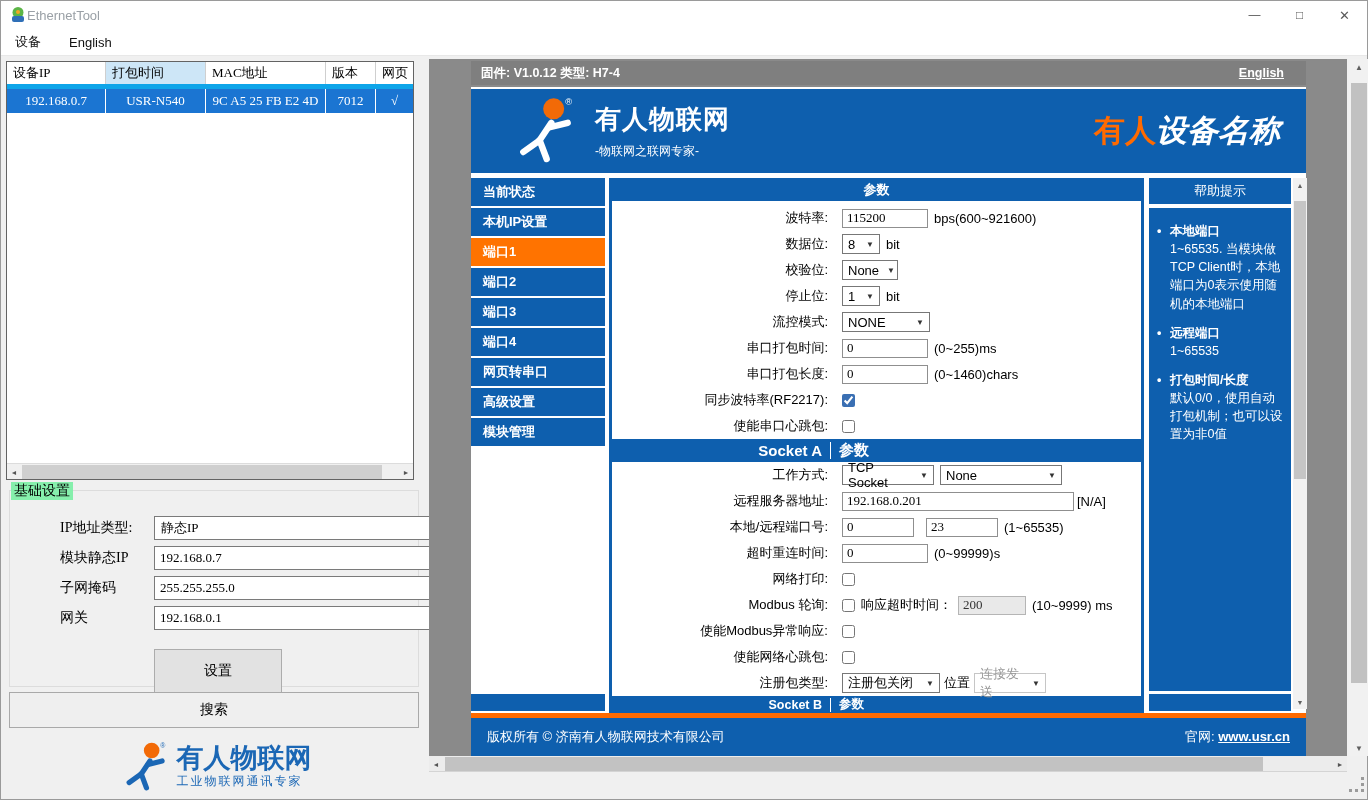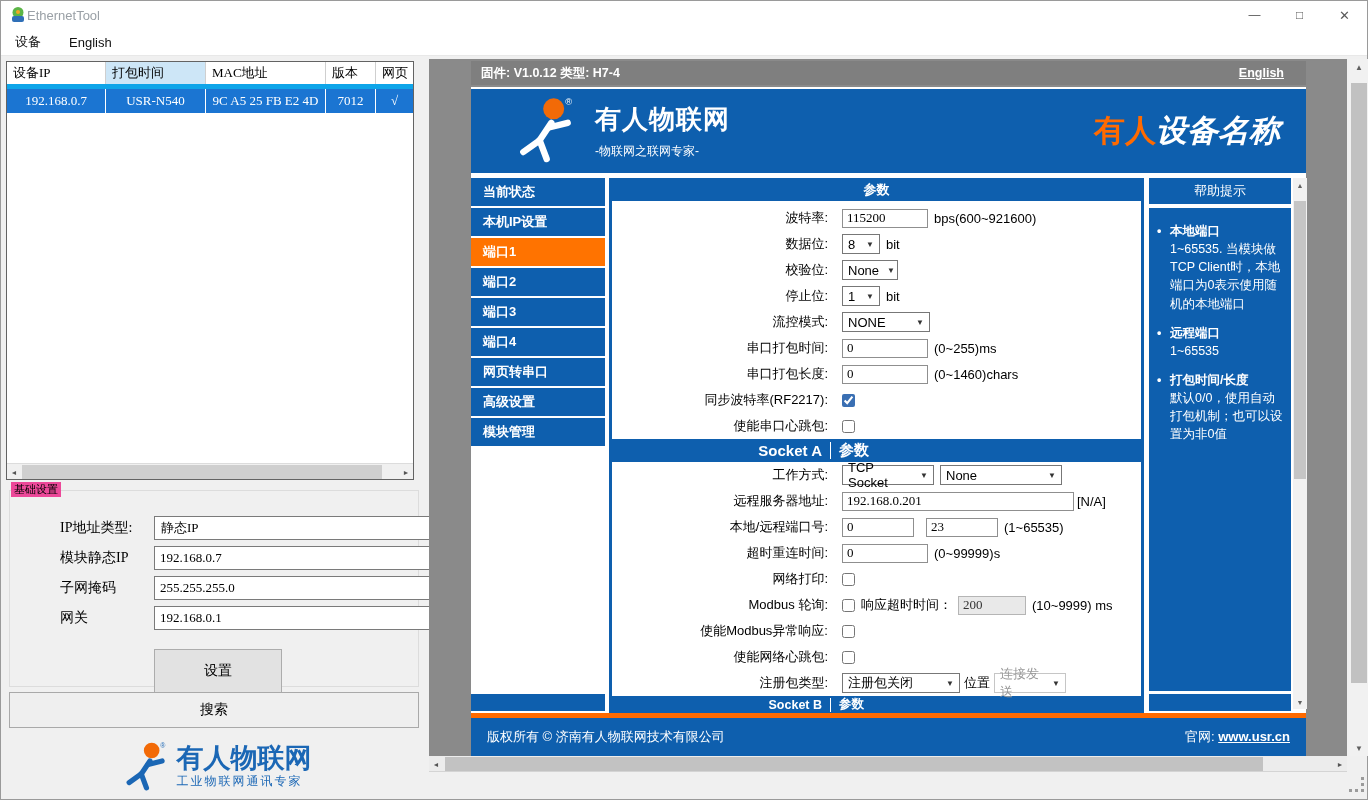--- a/index.html
+++ b/index.html
@@ -30,21 +30,21 @@
   .th.hl{background:var(--hdrblue)}
   .trow{display:flex;height:24px;background:var(--selblue);color:#fff;font-family:"Liberation Serif","DejaVu Serif",serif;font-size:13px}
   .td{display:flex;align-items:center;justify-content:center;border-right:1px solid #fff}
   .c1{width:99px}.c2{width:100px}.c3{width:120px}.c4{width:50px}.c5{width:37px;border-right:none}
   .tscroll{position:absolute;left:0;right:0;bottom:0;height:16px;background:#f0f0f0;border-top:1px solid #dcdcdc}
   .tscroll .sarrow{position:absolute;top:0;width:14px;height:16px;display:flex;align-items:center;justify-content:center;font-size:7px;color:#555}
   .tscroll .thumb{position:absolute;left:15px;top:1px;width:360px;height:14px;background:#cfcfcf}
 
   
   .gbox{position:absolute;left:8px;top:489px;width:410px;height:197px;border:1px solid #dcdcdc}
-  .gbox-label{position:absolute;left:10px;top:481px;background:#ec4899;padding:0 3px;font-family:"Liberation Serif","DejaVu Serif",serif;font-size:11px;color:#000}
+  .gbox-label{position:absolute;left:10px;top:481px;background:#86efac;padding:0 3px;font-family:"Liberation Serif","DejaVu Serif",serif;font-size:14px;color:#000}
   .grow{position:absolute;left:0;width:100%;height:24px;display:flex;align-items:center}
   .glab{position:absolute;left:50px;font-family:"Liberation Serif","DejaVu Serif",serif;font-size:14px}
   .gctl{position:absolute;left:144px;width:130px;height:23px}
   .combo{border:1px solid #7a7a7a;background:#fff;width:100%;height:100%;display:flex;align-items:center;padding:10px 6px;font-family:Liberation Serif, serif;font-size:13px}
   .combo .chev{margin-left:auto;color:#444;font-size:10px;transform:scaleY(.7)}
   .ginput{border:1px solid #7a7a7a;background:#fff;width:100%;height:100%;padding:0 5px;font-family:"Liberation Serif","DejaVu Serif",serif;font-size:13px}
   .setbtn{position:absolute;left:144px;top:158px;width:128px;height:44px;background:#e2e2e2;border:1px solid #acacac;font-family:"Liberation Serif","DejaVu Serif",serif;font-size:14px}
   .searchbtn{position:absolute;left:8px;top:691px;width:410px;height:36px;background:#efefef;border:1px solid #a9a9a9;font-family:"Liberation Serif","DejaVu Serif",serif;font-size:14px}
 
   
@@ -394,21 +394,21 @@
           </div>
           <div class="row">
             <span class="lab">使能网络心跳包:</span>
             <span class="fld">
               <input type="checkbox" class="cb" style="">
             </span>
           </div>
           <div class="row">
             <span class="lab">注册包类型:</span>
             <span class="fld" style="gap:4px">
-              <span class="fs" style="width:118px">
+              <span class="fs" style="width:98px">
                   <span>注册包关闭</span>
                   <span class="ar">▼</span>
                 </span>
               <span class="hint">位置</span>
               <span class="fs dis" style="width:72px">
                   <span>连接发送</span>
                   <span class="ar">▼</span>
                 </span>
             </span>
           </div>

